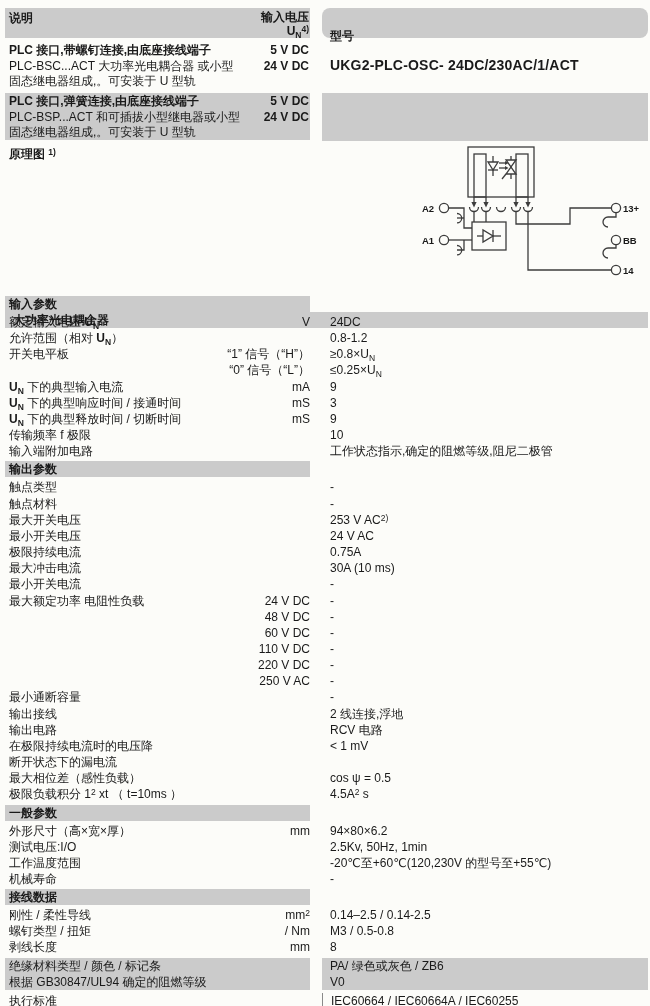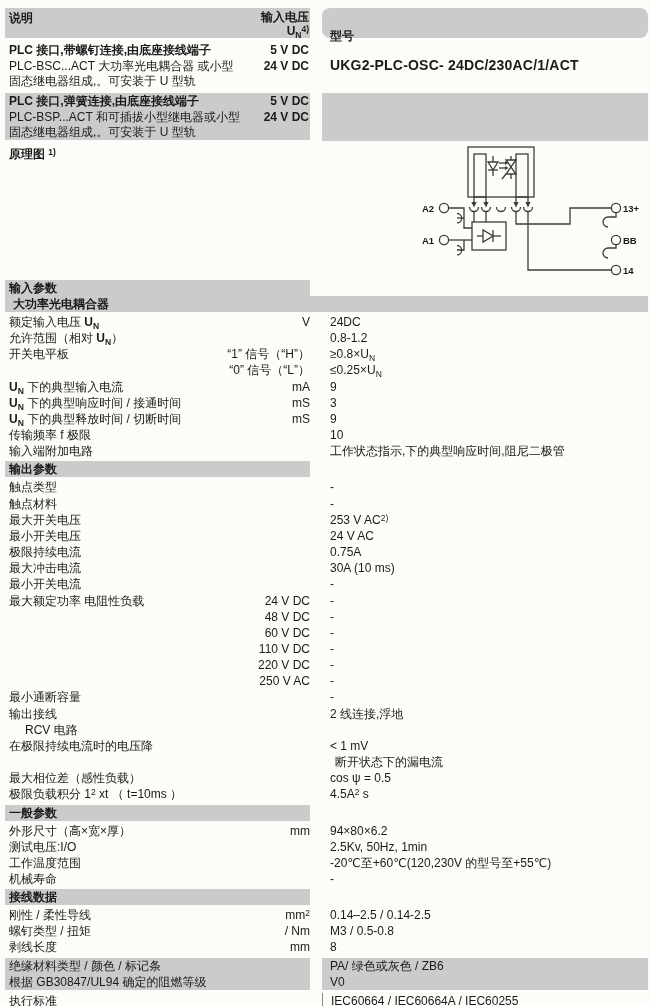--- a/index.html
+++ b/index.html
@@ -7,21 +7,21 @@
     width:650px;height:1006px;box-sizing:border-box;overflow:hidden;
     background:#fcfcf9;color:#1a1a1a;
     font-family:"Liberation Sans","DejaVu Sans",sans-serif;
     font-size:12px;padding:8px 2px 0 5px;position:relative;
   }
   b{font-weight:bold;}
   sub,sup{font-size:8.5px;line-height:0;}
   sub{vertical-align:-2.5px;}
   sup{vertical-align:3.5px;}
 
-  .grid{display:flex;align-items:stretch;justify-content:flex-end;}
+  .grid{display:flex;align-items:stretch;}
   .cell-l{width:305px;flex:none;display:flex;justify-content:space-between;
           box-sizing:border-box;padding-left:4px;}
   .gut{width:12px;flex:none;}
   .cell-r{flex:1;box-sizing:border-box;padding-left:8px;}
   .bar{background:#cbcbcb;}
 
   
   .hdr{margin-bottom:4px;}
   .hdr .cell-l,.hdr .cell-r{height:30px;}
   .hdr .cell-l{padding-top:2px;}
@@ -271,21 +271,21 @@
         </div>
         <div class="gut"></div>
         <div class="cell-r">10</div>
       </div>
       <div class="grid spec-row">
         <div class="cell-l">
           <span class="lbl">输入端附加电路</span>
           <span class="mid"></span>
         </div>
         <div class="gut"></div>
-        <div class="cell-r">工作状态指示,下的典型响应时间,阻尼二极管</div>
+        <div class="cell-r">工作状态指示,确定的阻燃等级,阻尼二极管</div>
       </div>
       <div class="grid bar-row">
         <div class="cell-l bar">输出参数</div>
         <div class="gut"></div>
         <div class="cell-r bar"></div>
       </div>
       <div class="grid spec-row">
         <div class="cell-l">
           <span class="lbl">触点类型</span>
           <span class="mid"></span>
@@ -399,20 +399,24 @@
       </div>
       <div class="grid spec-row">
         <div class="cell-l">
           <span class="lbl">输出接线</span>
           <span class="mid"></span>
         </div>
         <div class="gut"></div>
         <div class="cell-r">2 线连接,浮地</div>
       </div>
       <div class="grid spec-row">
+        <div class="cell-l">
+          <span class="lbl">输出电路</span>
+          <span class="mid"></span>
+        </div>
         <div class="gut"></div>
         <div class="cell-r">RCV 电路</div>
       </div>
       <div class="grid spec-row">
         <div class="cell-l">
           <span class="lbl">在极限持续电流时的电压降</span>
           <span class="mid"></span>
         </div>
         <div class="gut"></div>
         <div class="cell-r">&lt; 1 mV</div>

